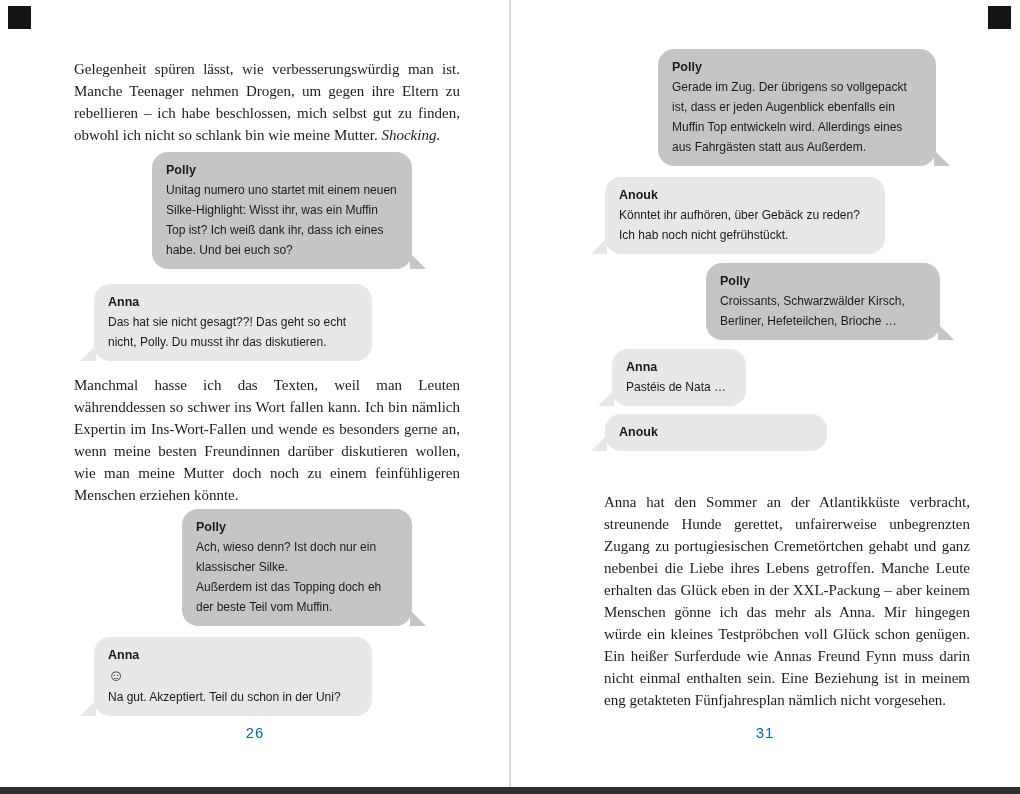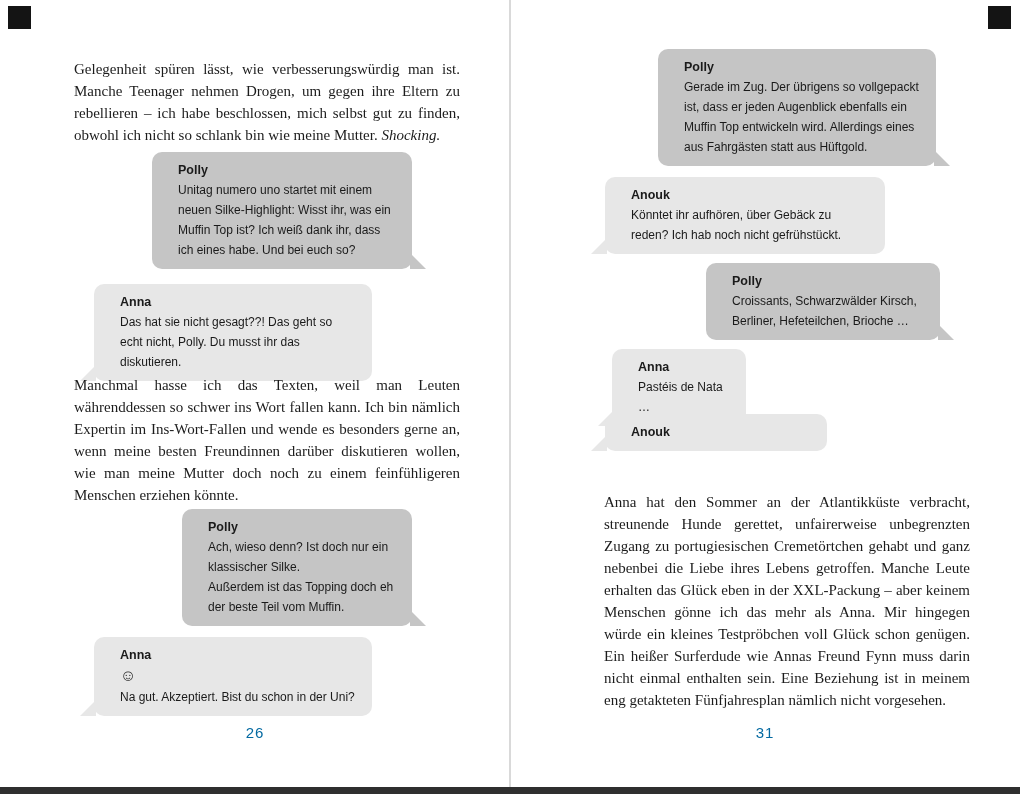--- a/index.html
+++ b/index.html
@@ -17,21 +17,21 @@
   .page.left-page { left:0; }
   .page.right-page { left:510px; }
 
   .narrative {
     position:absolute; text-align:justify; color:#1c1c1c;
     font-size:15px; line-height:22px; font-family:"Liberation Serif", serif;
   }
   .narrative .em { font-style:italic; }
 
   .bubble {
-    position:absolute; border-radius:10px; padding:8px 14px 9px 26px;
+    position:absolute; border-radius:16px; padding:8px 14px 9px 14px;
     font-family:"Liberation Sans", sans-serif; font-size:12px; line-height:20px; color:#1a1a1a;
   }
   .bubble.dark { background:#c5c5c5; }
   .bubble.light { background:#e7e7e7; }
   .bubble .sender { font-weight:700; font-size:12.5px; }
   .bubble .msg { white-space:pre-line; }
   .bubble .emoji { font-size:16px; line-height:22px; color:#2a2a2a; }
 
   .tail { position:absolute; bottom:0; width:0; height:0; }
   .bubble.light .tail { left:-14px; border-bottom:16px solid #e7e7e7; border-left:16px solid transparent; }
@@ -78,32 +78,32 @@
     <div class="bubble dark" style="left:182px; top:509px; width:230px;">
       <div class="sender">Polly</div>
       <div class="msg">Ach, wieso denn? Ist doch nur ein klassischer Silke.
 Außerdem ist das Topping doch eh der beste Teil vom Muffin.</div>
       <div class="tail"></div>
     </div>
 
     <div class="bubble light" style="left:94px; top:637px; width:278px;">
       <div class="sender">Anna</div>
       <div class="emoji">☺</div>
-      <div class="msg">Na gut. Akzeptiert. Bist du schon in der Uni?</div>
+      <div class="msg">Na gut. Akzeptiert. Teil du schon in der Uni?</div>
       <div class="tail"></div>
     </div>
 
     <div class="page-number">26</div>
   </div>
 
   <div class="page right-page">
 
     <div class="bubble dark" style="left:148px; top:49px; width:278px;">
       <div class="sender">Polly</div>
-      <div class="msg">Gerade im Zug. Der übrigens so vollgepackt ist, dass er jeden Augenblick ebenfalls ein Muffin Top entwickeln wird. Allerdings eines aus Fahrgästen statt aus Hüftgold.</div>
+      <div class="msg">Gerade im Zug. Der übrigens so vollgepackt ist, dass er jeden Augenblick ebenfalls ein Muffin Top entwickeln wird. Allerdings eines aus Fahrgästen statt aus Außerdem.</div>
       <div class="tail"></div>
     </div>
 
     <div class="bubble light" style="left:95px; top:177px; width:280px;">
       <div class="sender">Anouk</div>
       <div class="msg">Könntet ihr aufhören, über Gebäck zu reden? Ich hab noch nicht gefrühstückt.</div>
       <div class="tail"></div>
     </div>
 
     <div class="bubble dark" style="left:196px; top:263px; width:234px;">

